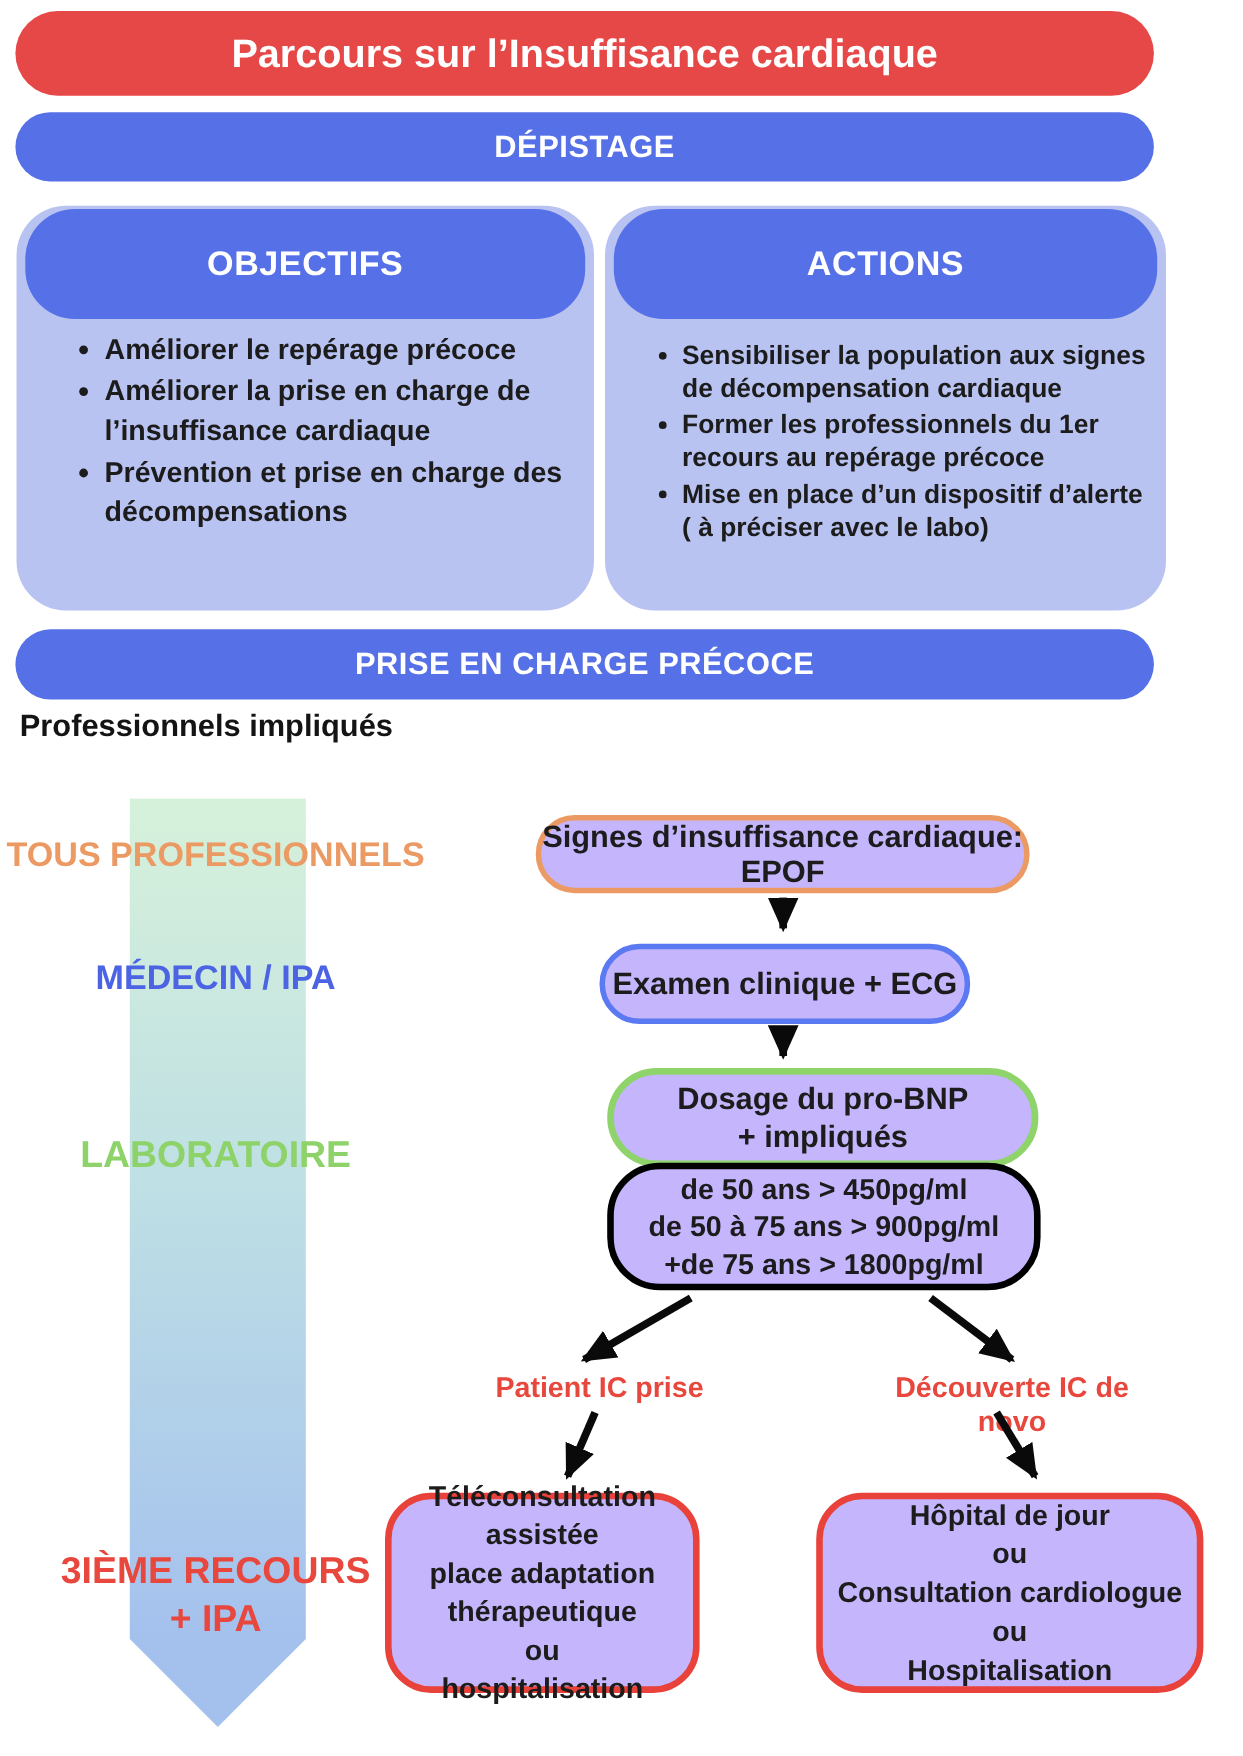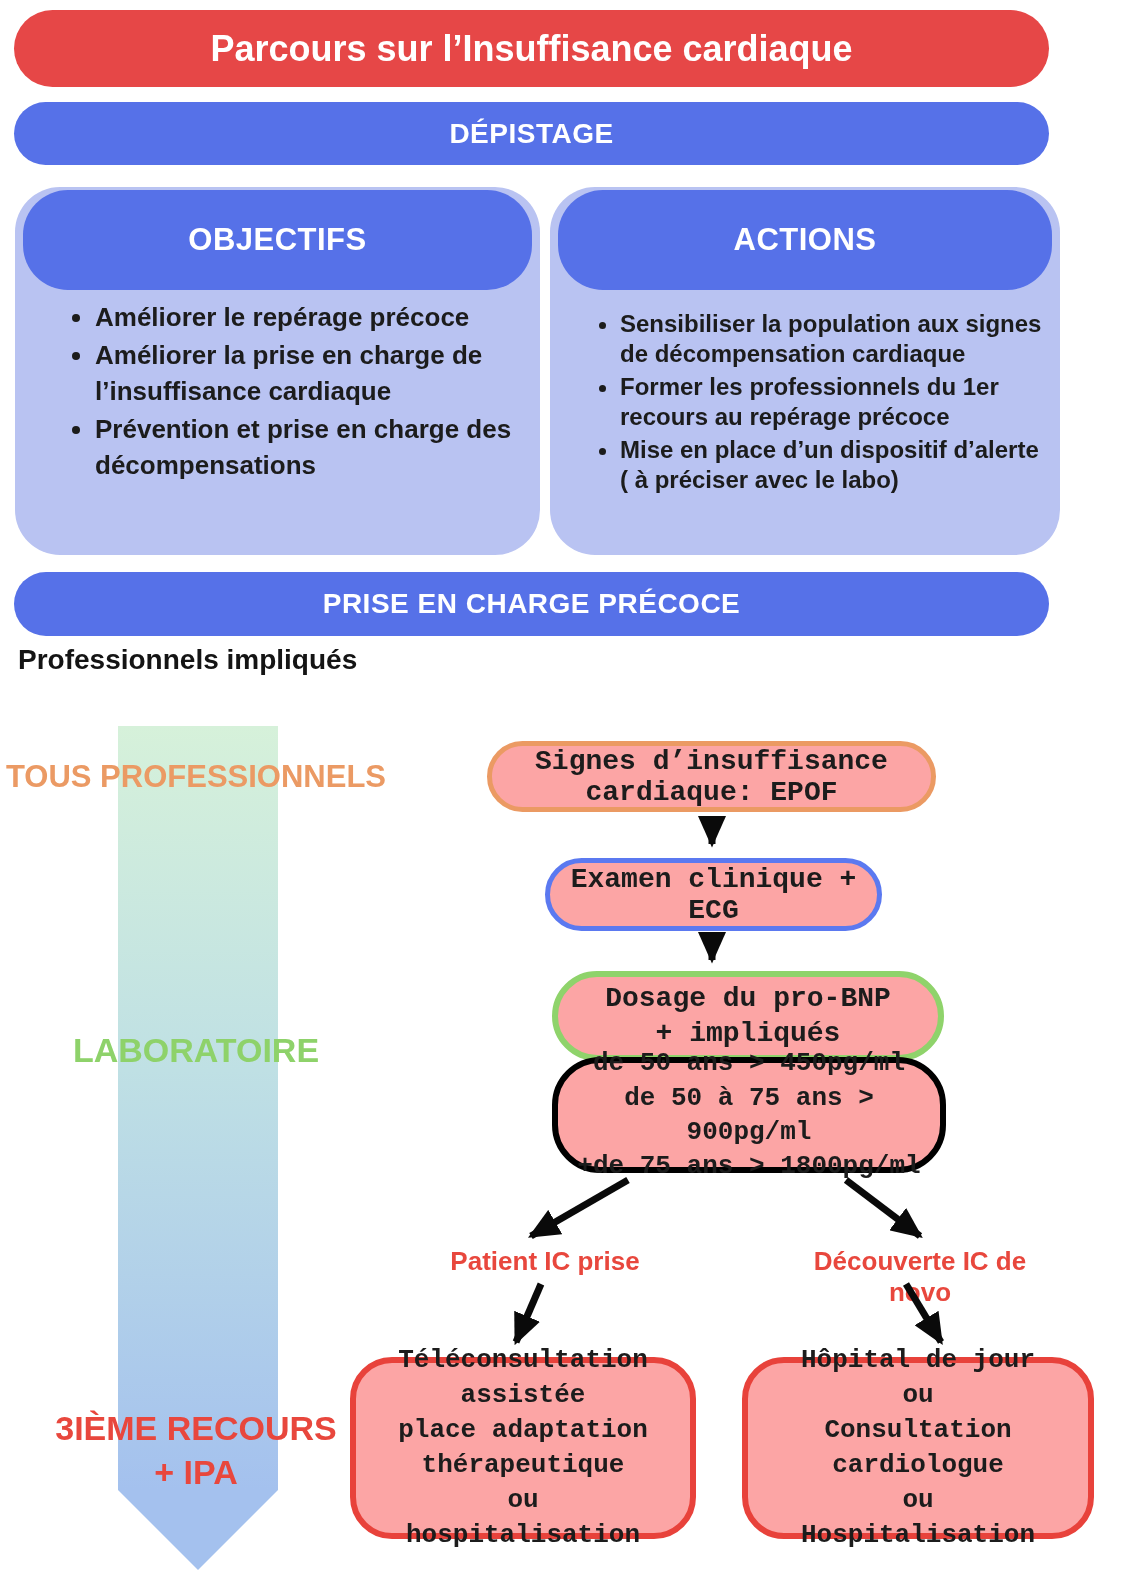--- a/index.html
+++ b/index.html
@@ -19,26 +19,26 @@
   .bullets-act{padding:122px 14px 0 70px;font-size:24px;line-height:1.27;}
   .bullets li{margin-bottom:2px;}
   .subtitle{left:18px;top:644px;font-size:28px;font-weight:bold;color:#141414;}
   .band{left:118px;top:726px;width:160px;height:764px;background:linear-gradient(180deg,#d6f1da 0%,#bfe0e4 45%,#a4c1ee 100%);}
   .band-tip{left:118px;top:1490px;width:0;height:0;border-left:80px solid transparent;border-right:80px solid transparent;border-top:80px solid #a4c1ee;}
   .role{left:1px;width:390px;text-align:center;font-weight:bold;line-height:1.3;}
   .role-0{top:757px;font-size:31px;color:#eb9a64;}
   .role-1{top:869px;font-size:31px;color:#4c63e4;}
   .role-2{top:1028px;font-size:34px;color:#8ed26a;}
   .role-3{top:1406px;font-size:34px;color:#e8473d;}
-  .node{background:#fca5a5;display:flex;flex-direction:column;justify-content:center;text-align:center;font-weight:bold;color:#1c1c1c;box-sizing:border-box;font-family:Liberation Mono, monospace;}
+  .node{background:#c4b5fd;display:flex;flex-direction:column;justify-content:center;text-align:center;font-weight:bold;color:#1c1c1c;box-sizing:border-box;}
   .node-epof{left:487px;top:741px;width:449px;height:71px;border:5px solid #eb9a63;border-radius:36px;font-size:28px;}
   .node-examen{left:545px;top:858px;width:337px;height:73px;border:5px solid #5b79f0;border-radius:37px;font-size:28px;}
   .node-dosage{left:552px;top:971px;width:392px;height:90px;border:6px solid #8fd36b;border-radius:45px;font-size:28px;line-height:1.25;}
   .node-seuils{left:552px;top:1057px;width:394px;height:116px;border:6px solid #000000;border-radius:48px;font-size:26px;line-height:1.32;}
-  .node-red-left{left:350px;top:1357px;width:346px;height:182px;border:6px solid #e8423b;border-radius:42px;font-size:26px;line-height:1.35;}
+  .node-red-left{left:350px;top:1357px;width:286px;height:182px;border:6px solid #e8423b;border-radius:42px;font-size:26px;line-height:1.35;}
   .node-red-right{left:742px;top:1357px;width:352px;height:182px;border:6px solid #e8423b;border-radius:42px;font-size:26px;line-height:1.35;}
   .branch-label{font-size:26px;font-weight:bold;color:#e8473d;text-align:center;}
   .branch-left{left:435px;top:1246px;width:220px;}
   .branch-right{left:790px;top:1246px;width:260px;}
   svg.arrows{left:0;top:0;width:1130px;height:1596px;pointer-events:none;}
 </style>
 </head>
 <body>
 
 <div class="canvas">
@@ -77,20 +77,23 @@
     <span>PRISE EN CHARGE PRÉCOCE</span>
   </div>
 
   <div class="abs subtitle">Professionnels impliqués</div>
 
   <div class="abs band"></div>
   <div class="abs band-tip"></div>
 
   <div class="abs role role-0">
     <div>TOUS PROFESSIONNELS</div>
+  </div>
+  <div class="abs role role-1">
+    <div>MÉDECIN / IPA</div>
   </div>
   <div class="abs role role-2">
     <div>LABORATOIRE</div>
   </div>
   <div class="abs role role-3">
     <div>3IÈME RECOURS</div>
     <div>+ IPA</div>
   </div>
 
   <div class="abs node node-epof">

